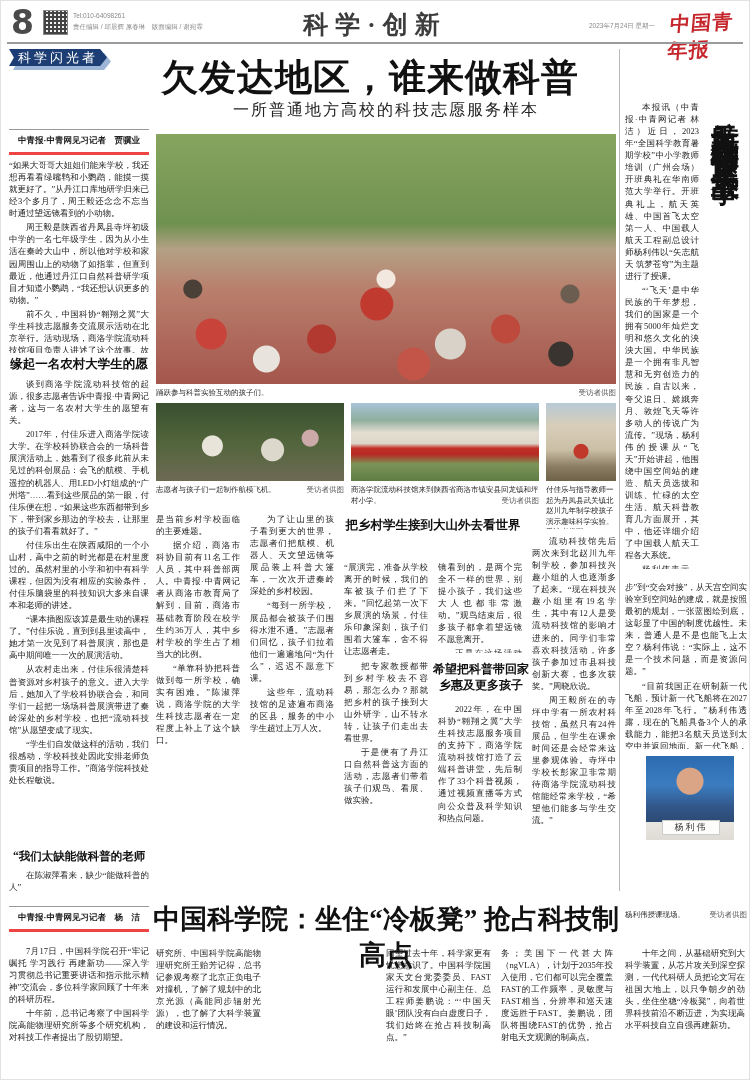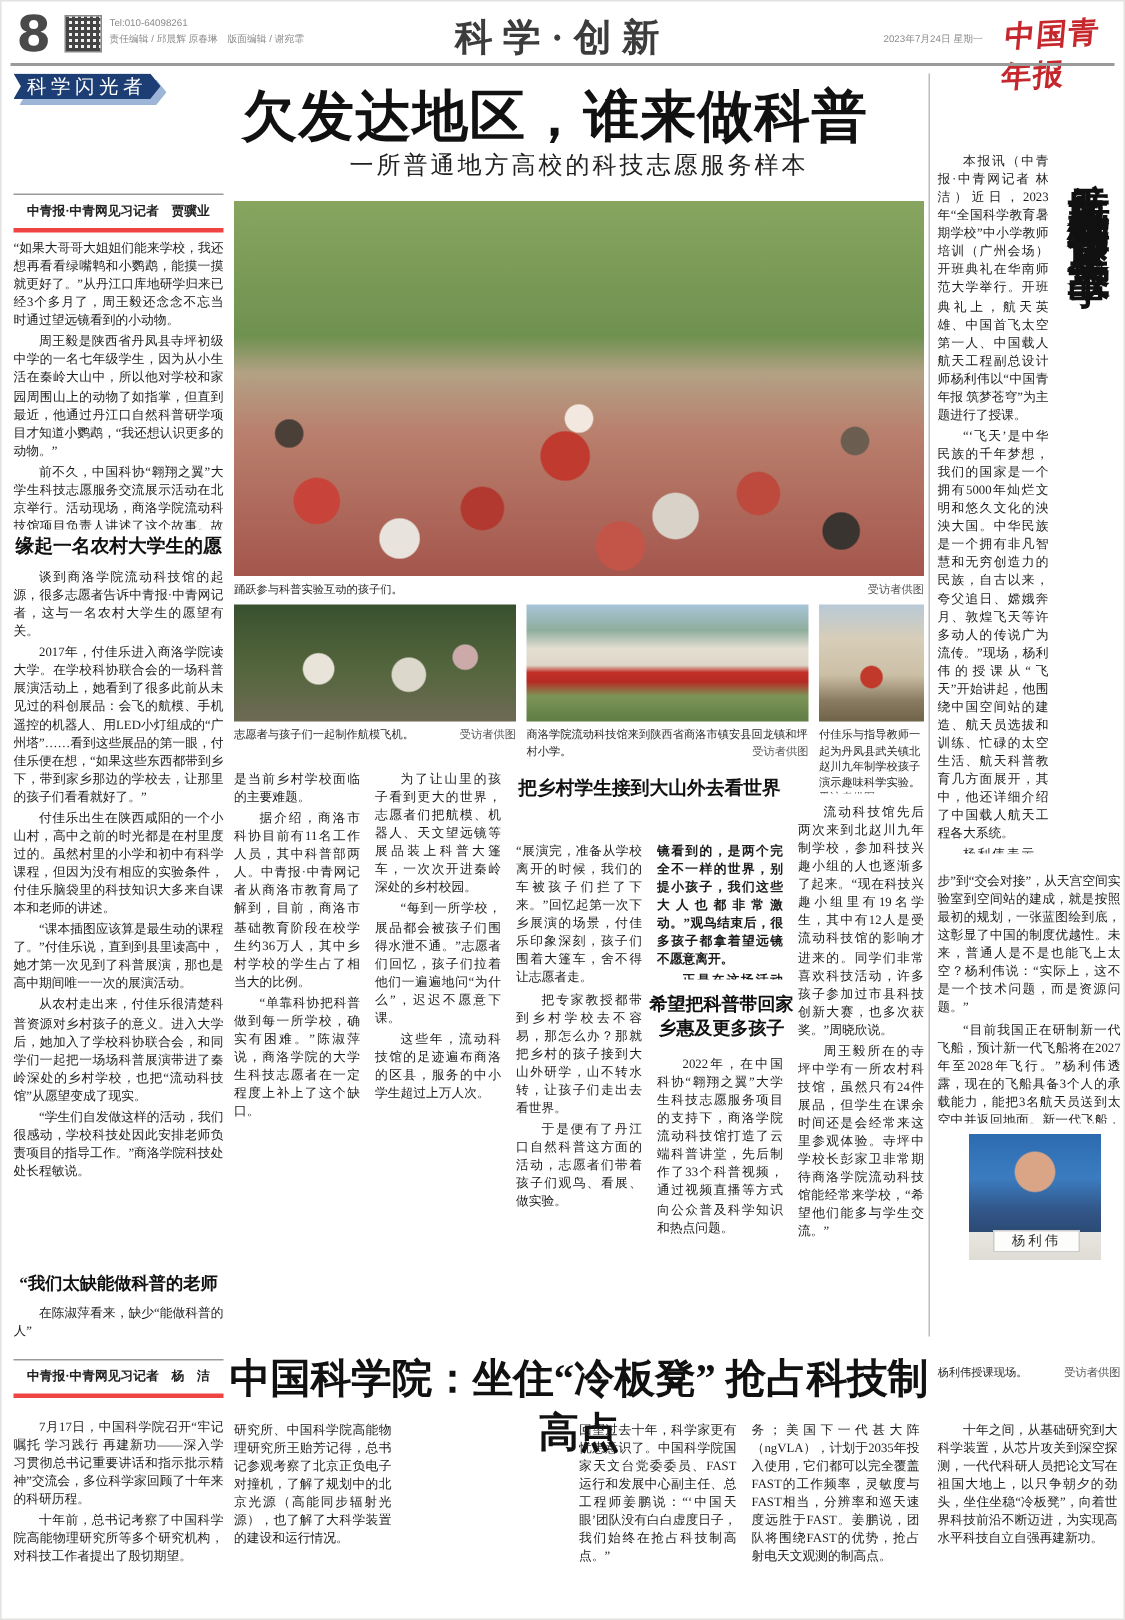--- a/index.html
+++ b/index.html
@@ -138,37 +138,37 @@
     <p>为了让山里的孩子看到更大的世界，志愿者们把航模、机器人、天文望远镜等展品装上科普大篷车，一次次开进秦岭深处的乡村校园。</p>
     <p>“每到一所学校，展品都会被孩子们围得水泄不通。”志愿者们回忆，孩子们拉着他们一遍遍地问“为什么”，迟迟不愿意下课。</p>
     <p>这些年，流动科技馆的足迹遍布商洛的区县，服务的中小学生超过上万人次。</p>
   </div>
   <div class="abs subh" style="left:343px;top:516px;width:178px;height:36px;">把乡村学生接到大山外去看世界</div>
   <div class="abs col" style="left:343px;top:560px;width:84px;height:330px;">
     <p class="noind">“展演完，准备从学校离开的时候，我们的车被孩子们拦了下来。”回忆起第一次下乡展演的场景，付佳乐印象深刻，孩子们围着大篷车，舍不得让志愿者走。</p>
     <p>把专家教授都带到乡村学校去不容易，那怎么办？那就把乡村的孩子接到大山外研学，山不转水转，让孩子们走出去看世界。</p>
     <p>于是便有了丹江口自然科普这方面的活动，志愿者们带着孩子们观鸟、看展、做实验。</p>
   </div>
-  <div class="abs col" style="left:437px;top:560px;width:84px;height:92px;font-weight:bold;">
+  <div class="abs col" style="left:437px;top:560px;width:84px;height:92px;">
     <p class="noind">镜看到的，是两个完全不一样的世界，别提小孩子，我们这些大人也都非常激动。”观鸟结束后，很多孩子都拿着望远镜不愿意离开。</p>
     <p>正是在这场活动上，周王毅认识了4种此前从未见过的小动物。</p>
   </div>
   <div class="abs subh" style="left:431px;top:660px;width:98px;height:36px;font-size:12px;">希望把科普带回家乡惠及更多孩子</div>
   <div class="abs col" style="left:437px;top:702px;width:84px;height:188px;">
     <p>2022年，在中国科协“翱翔之翼”大学生科技志愿服务项目的支持下，商洛学院流动科技馆打造了云端科普讲堂，先后制作了33个科普视频，通过视频直播等方式向公众普及科学知识和热点问题。</p>
   </div>
   <div class="abs col" style="left:531px;top:534px;width:84px;height:356px;">
     <p>流动科技馆先后两次来到北赵川九年制学校，参加科技兴趣小组的人也逐渐多了起来。“现在科技兴趣小组里有19名学生，其中有12人是受流动科技馆的影响才进来的。同学们非常喜欢科技活动，许多孩子参加过市县科技创新大赛，也多次获奖。”周晓欣说。</p>
     <p>周王毅所在的寺坪中学有一所农村科技馆，虽然只有24件展品，但学生在课余时间还是会经常来这里参观体验。寺坪中学校长彭家卫非常期待商洛学院流动科技馆能经常来学校，“希望他们能多与学生交流。”</p>
   </div>
 
   <div class="abs vrule" style="left:618px;top:48px;height:842px;"></div>
 
   <div class="abs col" style="left:624px;top:100px;width:74px;height:468px;">
-    <p>本报讯（中青报·中青网记者 林洁）近日，2023年“全国科学教育暑期学校”中小学教师培训（广州会场）开班典礼在华南师范大学举行。开班典礼上，航天英雄、中国首飞太空第一人、中国载人航天工程副总设计师杨利伟以“中国青年报 筑梦苍穹”为主题进行了授课。</p>
+    <p>本报讯（中青报·中青网记者 林洁）近日，2023年“全国科学教育暑期学校”中小学教师培训（广州会场）开班典礼在华南师范大学举行。开班典礼上，航天英雄、中国首飞太空第一人、中国载人航天工程副总设计师杨利伟以“矢志航天 筑梦苍穹”为主题进行了授课。</p>
     <p>“‘飞天’是中华民族的千年梦想，我们的国家是一个拥有5000年灿烂文明和悠久文化的泱泱大国。中华民族是一个拥有非凡智慧和无穷创造力的民族，自古以来，夸父追日、嫦娥奔月、敦煌飞天等许多动人的传说广为流传。”现场，杨利伟的授课从“飞天”开始讲起，他围绕中国空间站的建造、航天员选拔和训练、忙碌的太空生活、航天科普教育几方面展开，其中，他还详细介绍了中国载人航天工程各大系统。</p>
     <p>杨利伟表示，这些年来，中国的航天事业取得巨大发展，中国载人航天从“一人一天”到“多人多天”，从“太空漫</p>
   </div>
   <div class="abs vtitle" style="left:702px;top:98px;height:476px;">航天英雄杨利伟讲述『飞天』故事</div>
   <div class="abs col" style="left:624px;top:580px;width:122px;height:168px;">
     <p class="noind">步”到“交会对接”，从天宫空间实验室到空间站的建成，就是按照最初的规划，一张蓝图绘到底，这彰显了中国的制度优越性。未来，普通人是不是也能飞上太空？杨利伟说：“实际上，这不是一个技术问题，而是资源问题。”</p>
     <p>“目前我国正在研制新一代飞船，预计新一代飞船将在2027年至2028年飞行。”杨利伟透露，现在的飞船具备3个人的承载能力，能把3名航天员送到太空中并返回地面。新一代飞船，将有承载4-7名航天员的运输能力，而且将来载人登月也会用新一代飞船去建构我国的空间站以及开展深空探测。</p>
 
   </div>
   <div class="abs ph ph-yang" style="left:645px;top:755px;width:88px;height:84px;">

